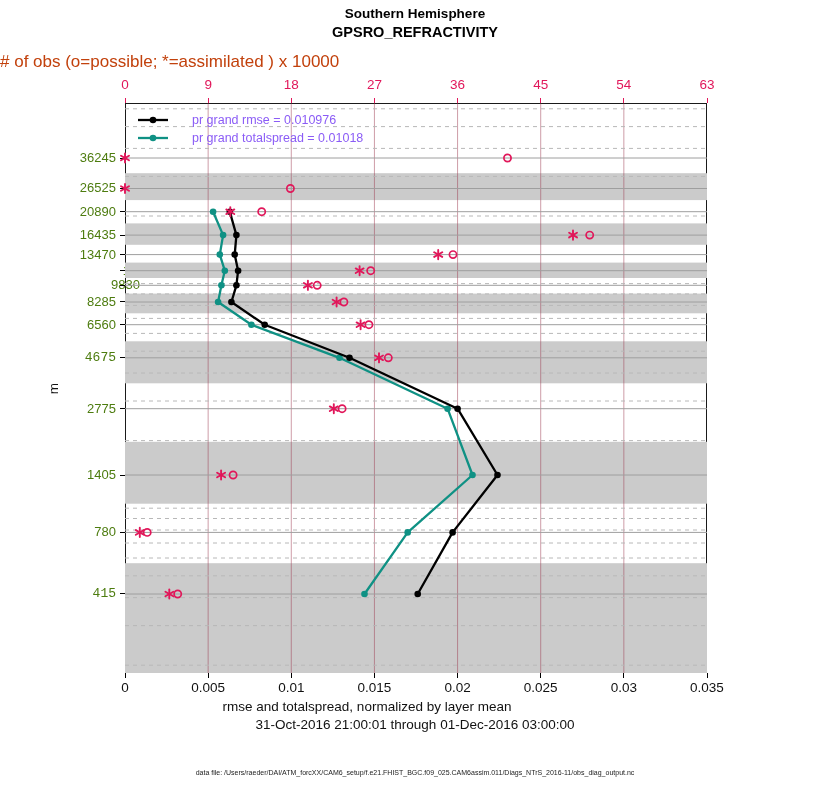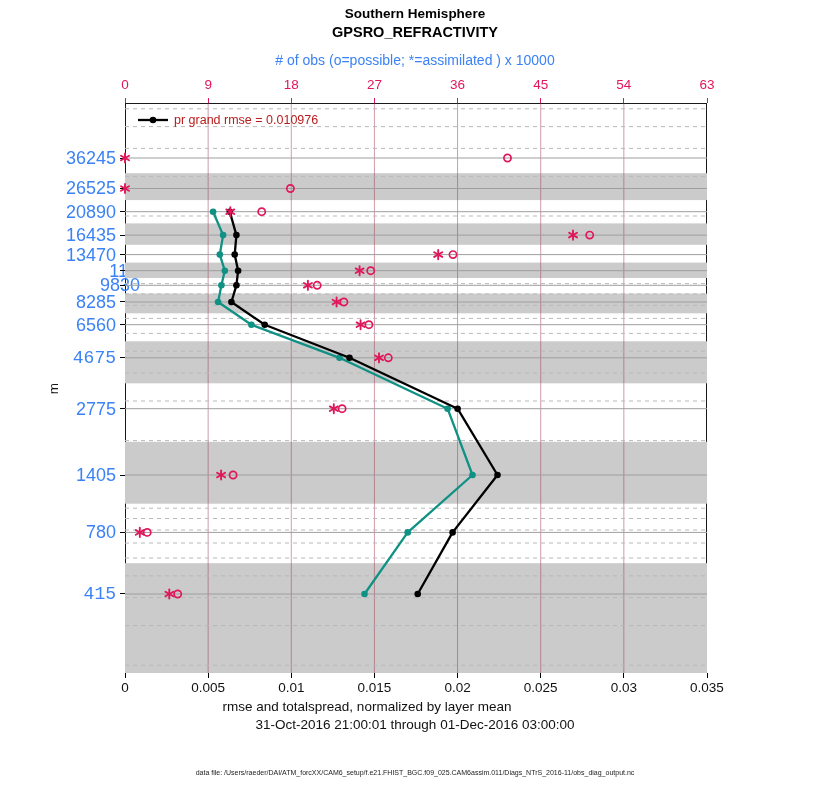--- a/index.html
+++ b/index.html
@@ -1,34 +1,34 @@
 <!DOCTYPE html>
 <html><head>
 <meta charset="utf-8">
 <style>
   html,body{margin:0;padding:0;}
   body{width:830px;height:800px;background:#ffffff;position:relative;
        font-family:"Liberation Sans",sans-serif;overflow:hidden;}
   .abs{position:absolute;}
   .title1{top:6px;left:0;width:830px;text-align:center;font-size:13.5px;font-weight:bold;color:#000;}
   .title2{top:24px;left:0;width:830px;text-align:center;font-size:14.5px;font-weight:bold;color:#000;}
-  .toplabel{top:52px;left:0;width:830px;text-align:center;font-size:14px;color:#3b82f6;}
+  .toplabel{top:52px;left:0;width:830px;text-align:left;font-size:17px;color:#c2410c;}
   .xlabel1{top:699px;left:0;width:734px;text-align:center;font-size:13.5px;color:#111;}
   .xlabel2{top:717px;left:0;width:830px;text-align:center;font-size:13.5px;color:#111;}
   .footer{top:769px;left:0;width:830px;text-align:center;font-size:7px;color:#222;}
   .ylab{left:48px;top:381px;font-size:13.5px;color:#111;transform:rotate(-90deg);}
-  .ytick{font-size:18px;color:#3b82f6;width:116px;text-align:right;line-height:14px;}
+  .ytick{font-size:13px;color:#4d7c0f;width:116px;text-align:right;line-height:14px;}
   .btick{font-size:13.5px;color:#111;width:70px;text-align:center;line-height:15px;}
   .ttick{font-size:13.5px;color:#e1175a;width:70px;text-align:center;line-height:15px;}
   .tickmark{background:#000;}
   .tickmark.top{background:#e1175a;}
   .plotborder{left:125px;top:103px;width:582px;height:570px;border:1px solid #1a1a1a;box-sizing:border-box;}
   .legend{left:137px;top:111px;}
   .legrow{display:flex;align-items:center;height:18px;}
-  .legtxt{font-size:12.5px;color:#b91c1c;margin-left:5px;white-space:nowrap;}
+  .legtxt{font-size:12.5px;color:#8b5cf6;margin-left:23px;white-space:nowrap;}
 </style>
 </head>
 <body>
 
 <div class="abs title1">Southern Hemisphere</div>
 <div class="abs title2">GPSRO_REFRACTIVITY</div>
 <div class="abs toplabel"># of obs (o=possible; *=assimilated ) x 10000</div>
 <div class="abs ylab">m</div>
 <div class="abs xlabel1">rmse and totalspread, normalized by layer mean</div>
 <div class="abs xlabel2">31-Oct-2016 21:00:01 through 01-Dec-2016 03:00:00</div>
@@ -233,13 +233,20 @@
     <line x1="48.3" y1="493.3" x2="40.4" y2="488.7" stroke="#e1175a" stroke-width="1.9" stroke-linecap="round"></line>
   </svg>
 <div class="abs legend" id="legend">
     <div class="legrow">
       <svg width="32" height="14" style="overflow:visible">
         <line x1="1" y1="7" x2="31" y2="7" stroke="#000000" stroke-width="2.3"></line>
         <circle cx="16" cy="7" r="3.3" fill="#000000"></circle>
       </svg>
       <span class="legtxt">pr grand rmse = 0.010976</span>
     </div>
+    <div class="legrow">
+      <svg width="32" height="14" style="overflow:visible">
+        <line x1="1" y1="7" x2="31" y2="7" stroke="#0f9184" stroke-width="2.3"></line>
+        <circle cx="16" cy="7" r="3.3" fill="#0f9184"></circle>
+      </svg>
+      <span class="legtxt">pr grand totalspread = 0.01018</span>
+    </div>
   </div>
 
 </body></html>

